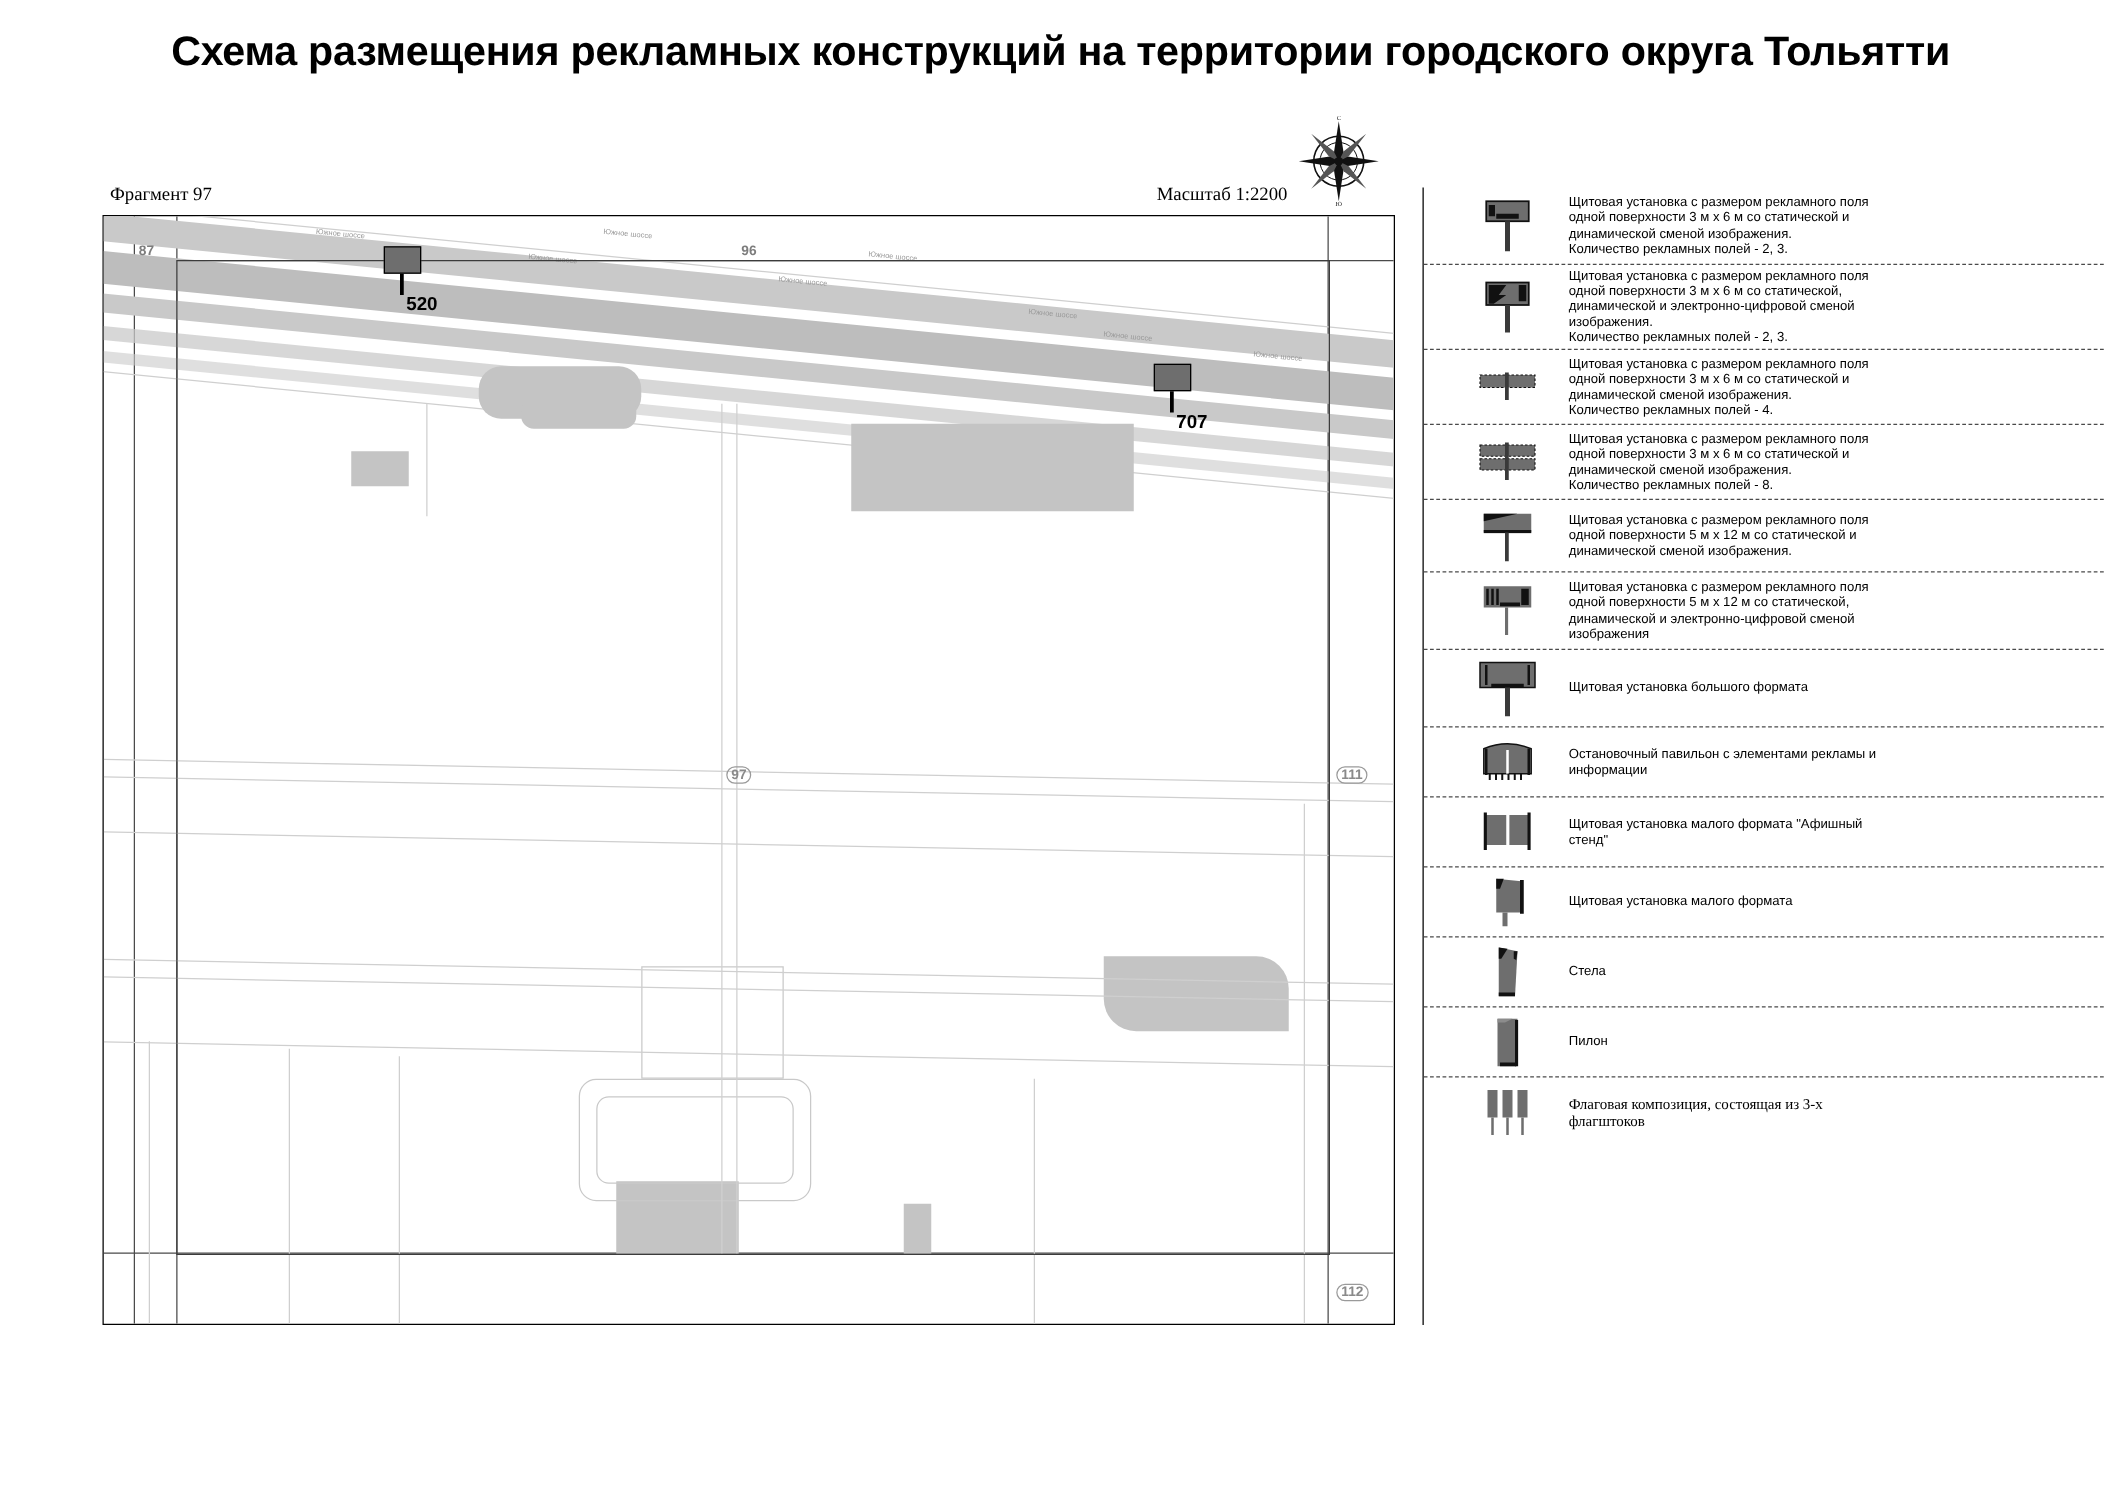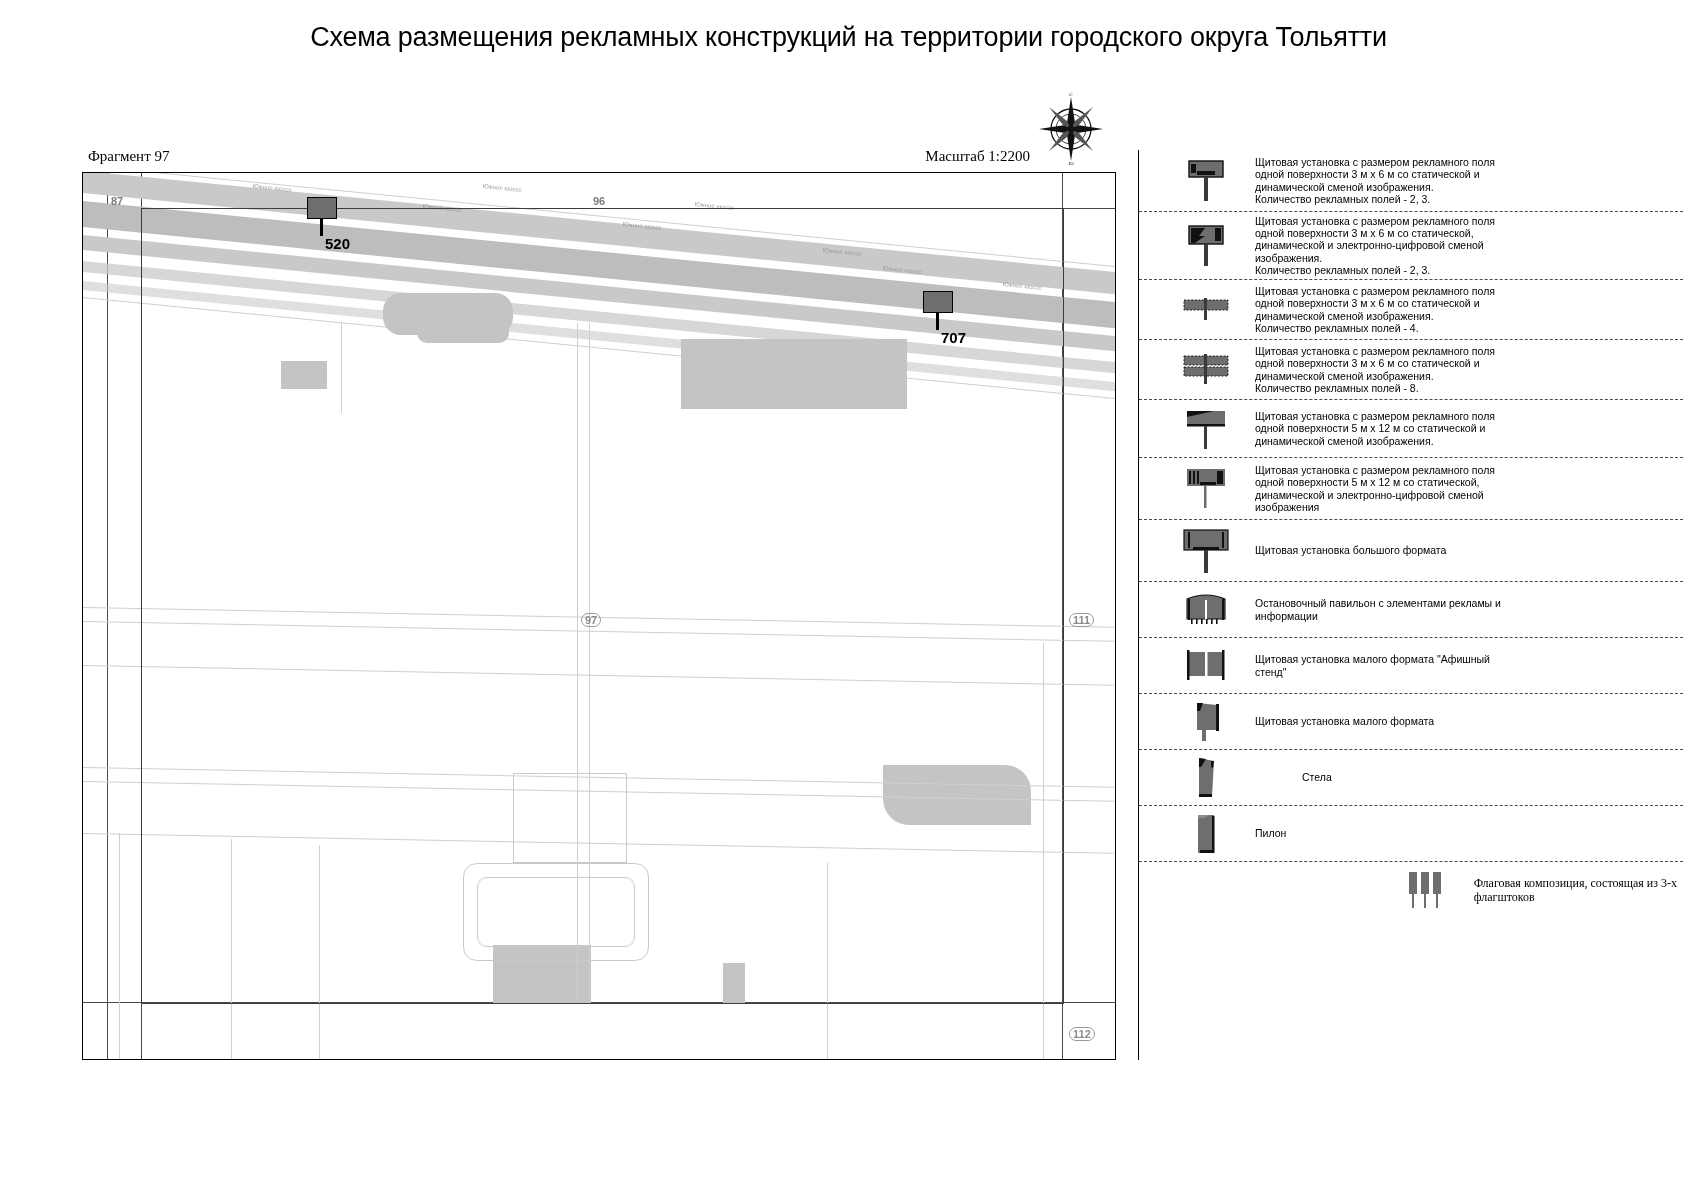--- a/index.html
+++ b/index.html
@@ -9,22 +9,22 @@
     font-family:"Liberation Sans", sans-serif;
     color:#000;
     overflow:hidden;
     position:relative;
   }
   
   #doc-title{
     position:absolute;top:22px;left:0;width:1697px;
     text-align:center;
     font-family:"Liberation Sans", sans-serif;
-    font-weight:normal;
-    font-size:27px;
+    font-weight:bold;
+    font-size:33px;
     letter-spacing:-0.2px;
     white-space:nowrap;
   }
   
   #compass{position:absolute;left:1035px;top:93px;width:72px;height:72px;}
   
   #map-header{position:absolute;left:88px;top:148px;width:1030px;height:22px;}
   #fragment-label{position:absolute;left:0;top:0;font-family:"Liberation Serif",serif;font-size:15px;}
   #scale-label{position:absolute;right:88px;top:0;font-family:"Liberation Serif",serif;font-size:15px;}
 
@@ -364,21 +364,21 @@
       <svg width="38" height="44" viewBox="0 0 38 44">
         <path d="M10 3 L30 5 L30 30 L10 30 Z" fill="#6e6e6e"></path>
         <path d="M10 3 L16 3 L13 11 L10 11 Z" fill="#111"></path>
         <rect x="29" y="4" width="3" height="27" fill="#111"></rect>
         <rect x="15" y="30" width="4" height="11" fill="#6e6e6e"></rect>
       </svg>
     </div>
     <div class="legend-text">Щитовая установка малого формата</div>
   </div>
 
-  <div class="legend-row" style="height:56px;gap:47px;">
+  <div class="legend-row" style="height:56px;">
     <div class="legend-icon">
       <svg width="32" height="46" viewBox="0 0 32 46">
         <path d="M9 3 L24 6 L22 42 L9 42 Z" fill="#6e6e6e"></path>
         <path d="M9 3 L16 4 L11 12 L9 12 Z" fill="#111"></path>
         <path d="M21 6 L24 6 L23 13 L21 12 Z" fill="#111"></path>
         <rect x="9" y="39" width="13" height="3" fill="#111"></rect>
       </svg>
     </div>
     <div class="legend-text">Стела</div>
   </div>
@@ -389,21 +389,21 @@
         <path d="M8 4 L24 4 L23 42 L8 42 Z" fill="#6e6e6e"></path>
         <rect x="22" y="5" width="2.5" height="37" fill="#111"></rect>
         <rect x="10" y="39" width="13" height="3" fill="#111"></rect>
         <path d="M8 4 L20 4 L14 7 L8 7 Z" fill="#8c8c8c"></path>
       </svg>
     </div>
     <div class="legend-text">Пилон</div>
   </div>
 
 
-  <div class="legend-row" style="height:56px;border-bottom:none;justify-content:flex-end;">
+  <div class="legend-row" style="height:56px;border-bottom:none;">
     <div class="legend-icon">
       <svg width="44" height="44" viewBox="0 0 44 44">
         <rect x="6" y="4" width="8" height="22" fill="#6e6e6e"></rect>
         <rect x="18" y="4" width="8" height="22" fill="#6e6e6e"></rect>
         <rect x="30" y="4" width="8" height="22" fill="#6e6e6e"></rect>
         <rect x="9" y="26" width="2" height="14" fill="#6e6e6e"></rect>
         <rect x="21" y="26" width="2" height="14" fill="#6e6e6e"></rect>
         <rect x="33" y="26" width="2" height="14" fill="#6e6e6e"></rect>
       </svg>
     </div>

